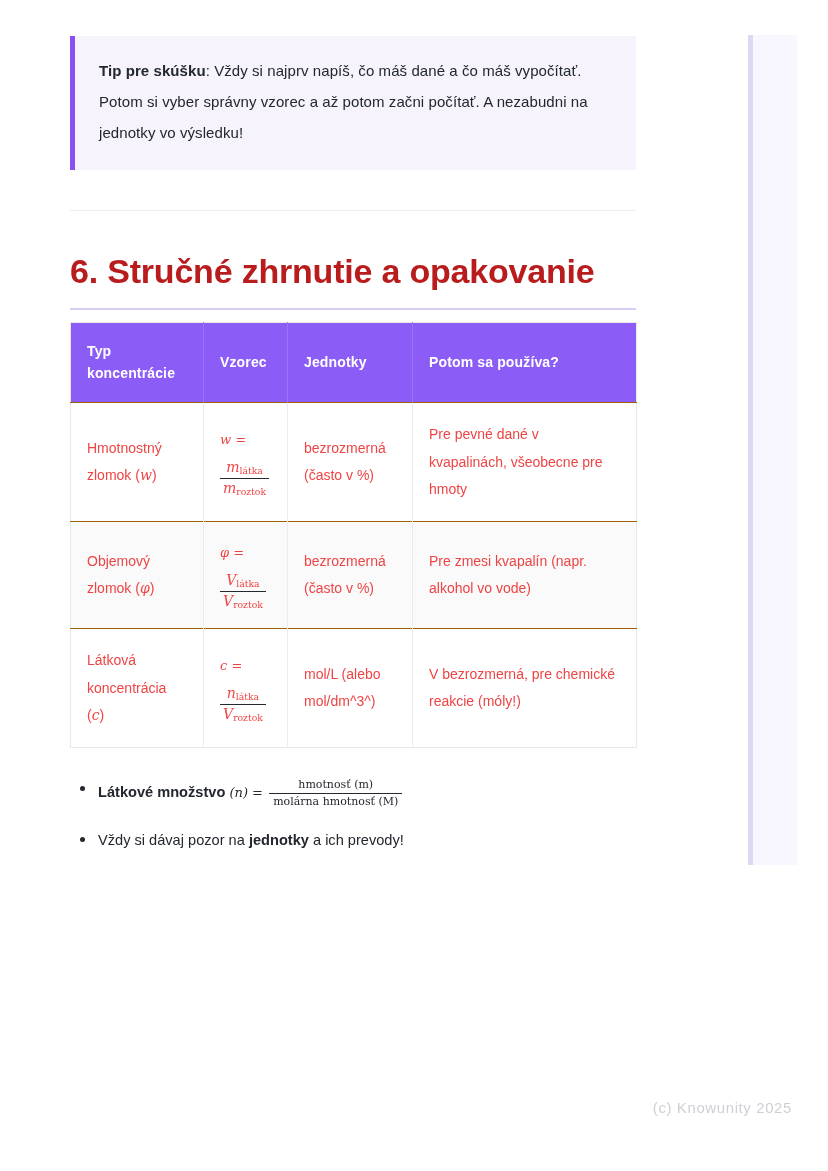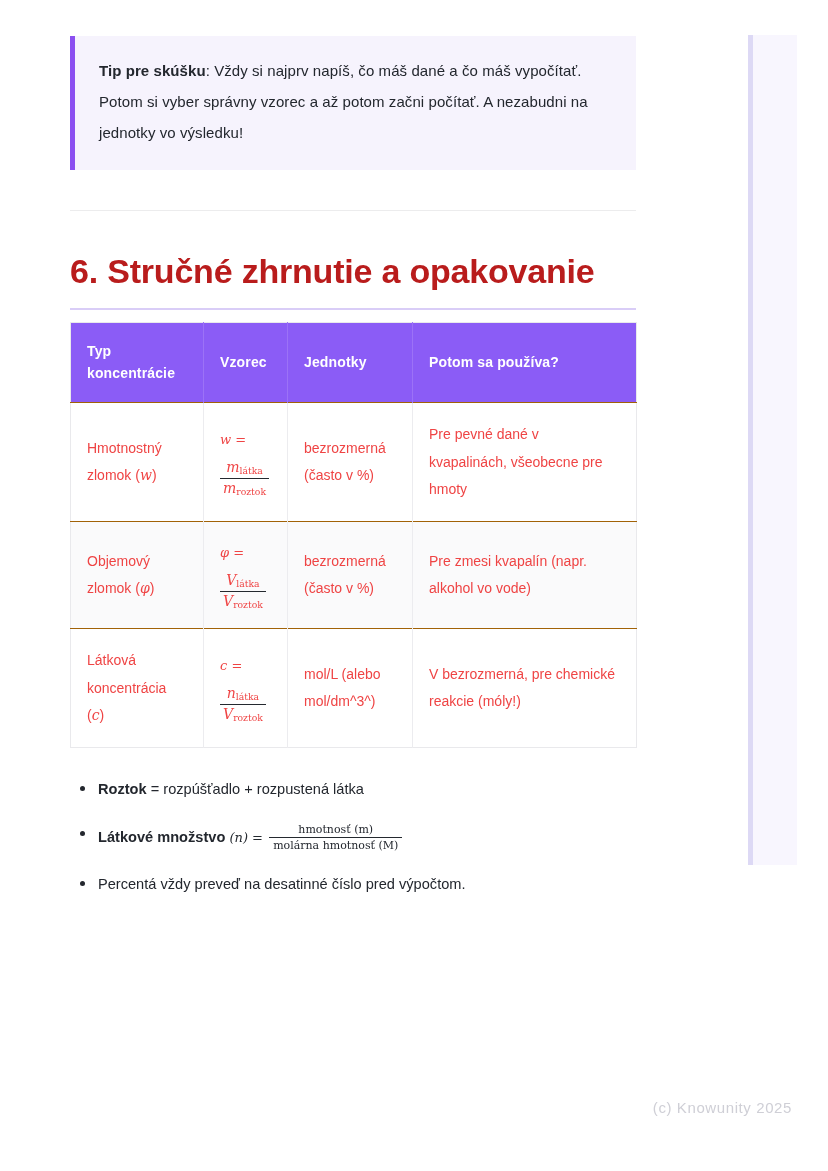--- a/index.html
+++ b/index.html
@@ -259,20 +259,19 @@
             </span>
           </span>
         </td>
         <td>mol/L (alebo mol/dm^3^)</td>
         <td>V bezrozmerná, pre chemické reakcie (móly!)</td>
       </tr>
     </tbody>
   </table>
 
   <ul class="notes">
-    <li><b>Roztok</b><span> = rozpúšťadlo + rozpustená látka</span></li>
     <li><b>Látkové množstvo</b><span class="math"> (n) = </span><span class="inline-frac"><span class="num">hmotnosť (m)</span><span class="den">molárna hmotnosť (M)</span></span></li>
-    <li><span>Percentá vždy preveď na desatinné číslo pred výpočtom.</span></li>
+    <li><span>Vždy si dávaj pozor na </span><b>jednotky</b><span> a ich prevody!</span></li>
   </ul>
 
 </div>
 
 <div class="footer">(c) Knowunity 2025</div>
 
 </body></html>

